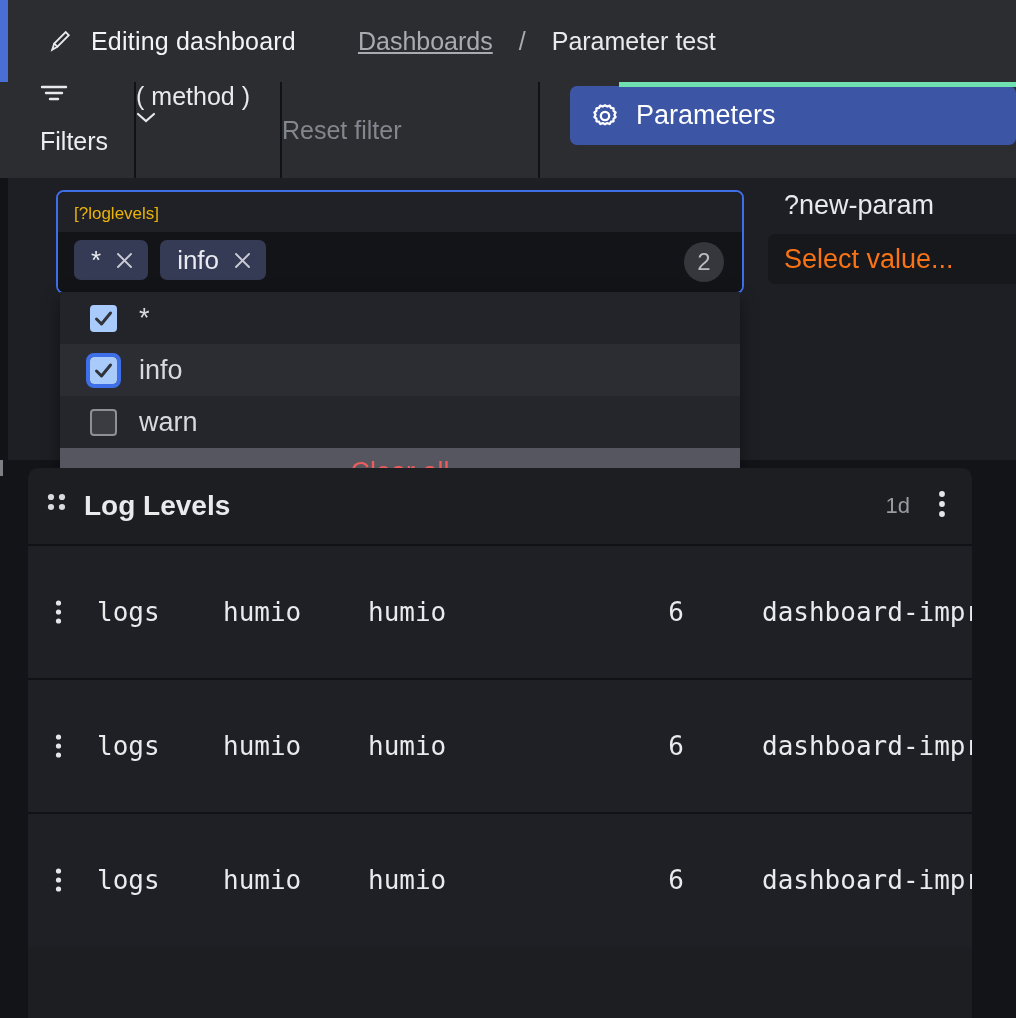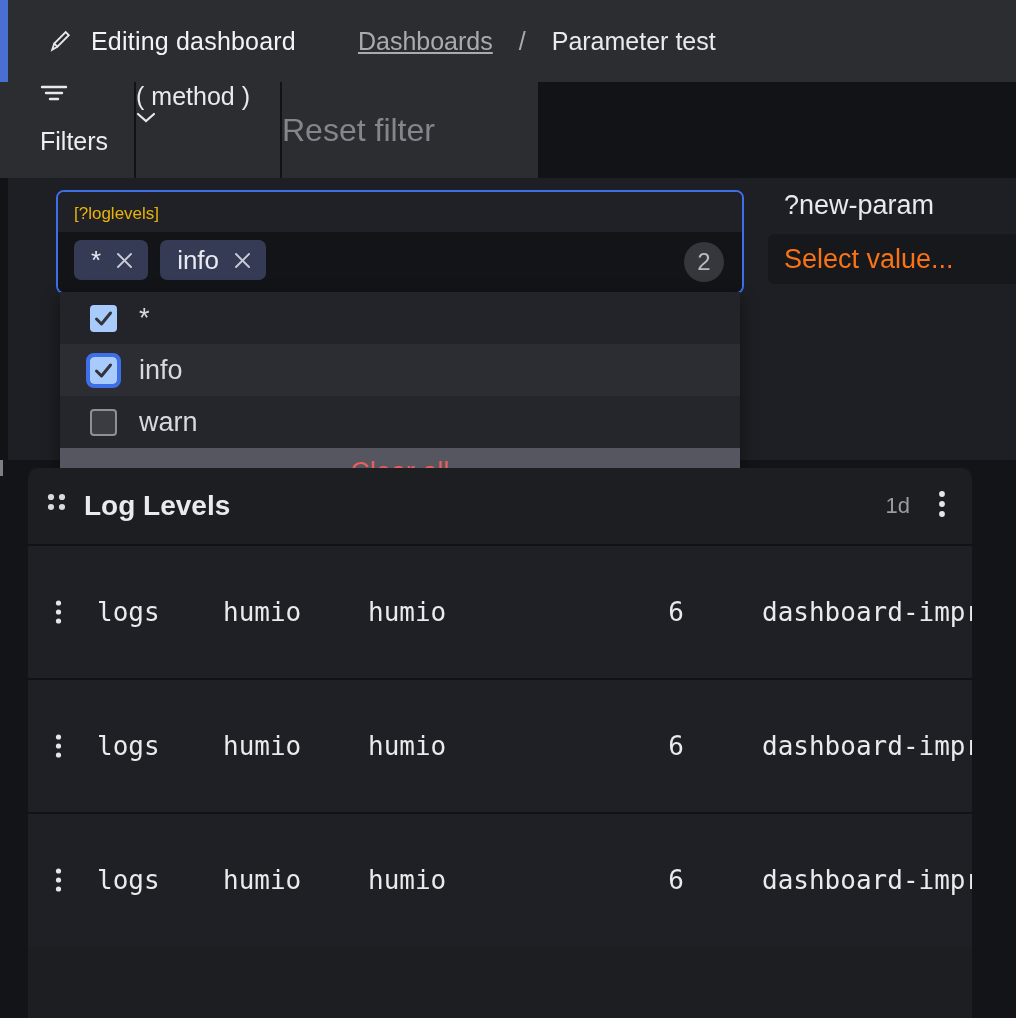--- a/index.html
+++ b/index.html
@@ -65,21 +65,21 @@
   .filter-icon { width: 28px; height: 22px; display:block; }
   .tb-label { color: #eceef0; font-size: 25px; white-space: nowrap; }
   .tb-method {
     padding-left: 0px; padding-right: 30px; 
   }
   .tb-method .txt { color: #e9eaec; font-size: 25px; white-space: nowrap; }
   .chev { width: 20px; height: 12px; display:block; }
   .tb-reset {
     width: 258px; justify-content: center;
   }
-  .tb-reset .txt { color: #83868d; font-size: 32px; }
+  .tb-reset .txt { color: #83868d; font-size: 25px; }
   .tb-params {
     flex: 1; position: relative; justify-content: flex-start;
     border-right: none; padding-left: 30px;
   }
   .green-accent {
     position: absolute; left: 79px; right: 0; top: 0; height: 5px;
     background: #6fe0b0;
   }
   .params-btn {
     display: flex; align-items: center; gap: 16px;
@@ -245,20 +245,32 @@
         <svg class="chev" viewBox="0 0 20 12" fill="none" stroke="#e7e9ec" stroke-width="2.2" stroke-linecap="round">
           <polyline points="2,3 10,10 18,3"></polyline>
         </svg>
       </span>
     </div>
 
     <div class="tb-cell tb-reset">
       <span class="txt">Reset filter</span>
     </div>
 
+    <div class="tb-cell tb-params">
+      <div class="green-accent"></div>
+      <div class="params-btn">
+        <span>
+          <svg class="gear-icon" viewBox="0 0 30 30" fill="none" stroke="#ffffff" stroke-width="2.3" stroke-linejoin="round">
+            <path d="M15 4.3 l2.3 1.2 2.4-.9 1.3 2.3 2.5.4 .1 2.6 2 1.6 -1.2 2.3 1.2 2.3 -2 1.6 -.1 2.6 -2.5 .4 -1.3 2.3 -2.4-.9 -2.3 1.2 -2.3-1.2 -2.4 .9 -1.3-2.3 -2.5-.4 -.1-2.6 -2-1.6 1.2-2.3 -1.2-2.3 2-1.6 .1-2.6 2.5-.4 1.3-2.3 2.4 .9 z"></path>
+            <circle cx="15" cy="15" r="4.2"></circle>
+          </svg>
+        </span>
+        <span class="txt">Parameters</span>
+      </div>
+    </div>
   </div>
 
   <div class="param-strip-dark"></div>
   <div class="param-strip"></div>
 
   <div class="ll-box">
     <div class="ll-name">[?loglevels]</div>
     <div class="ll-tagrow">
 
       <span class="tag">

